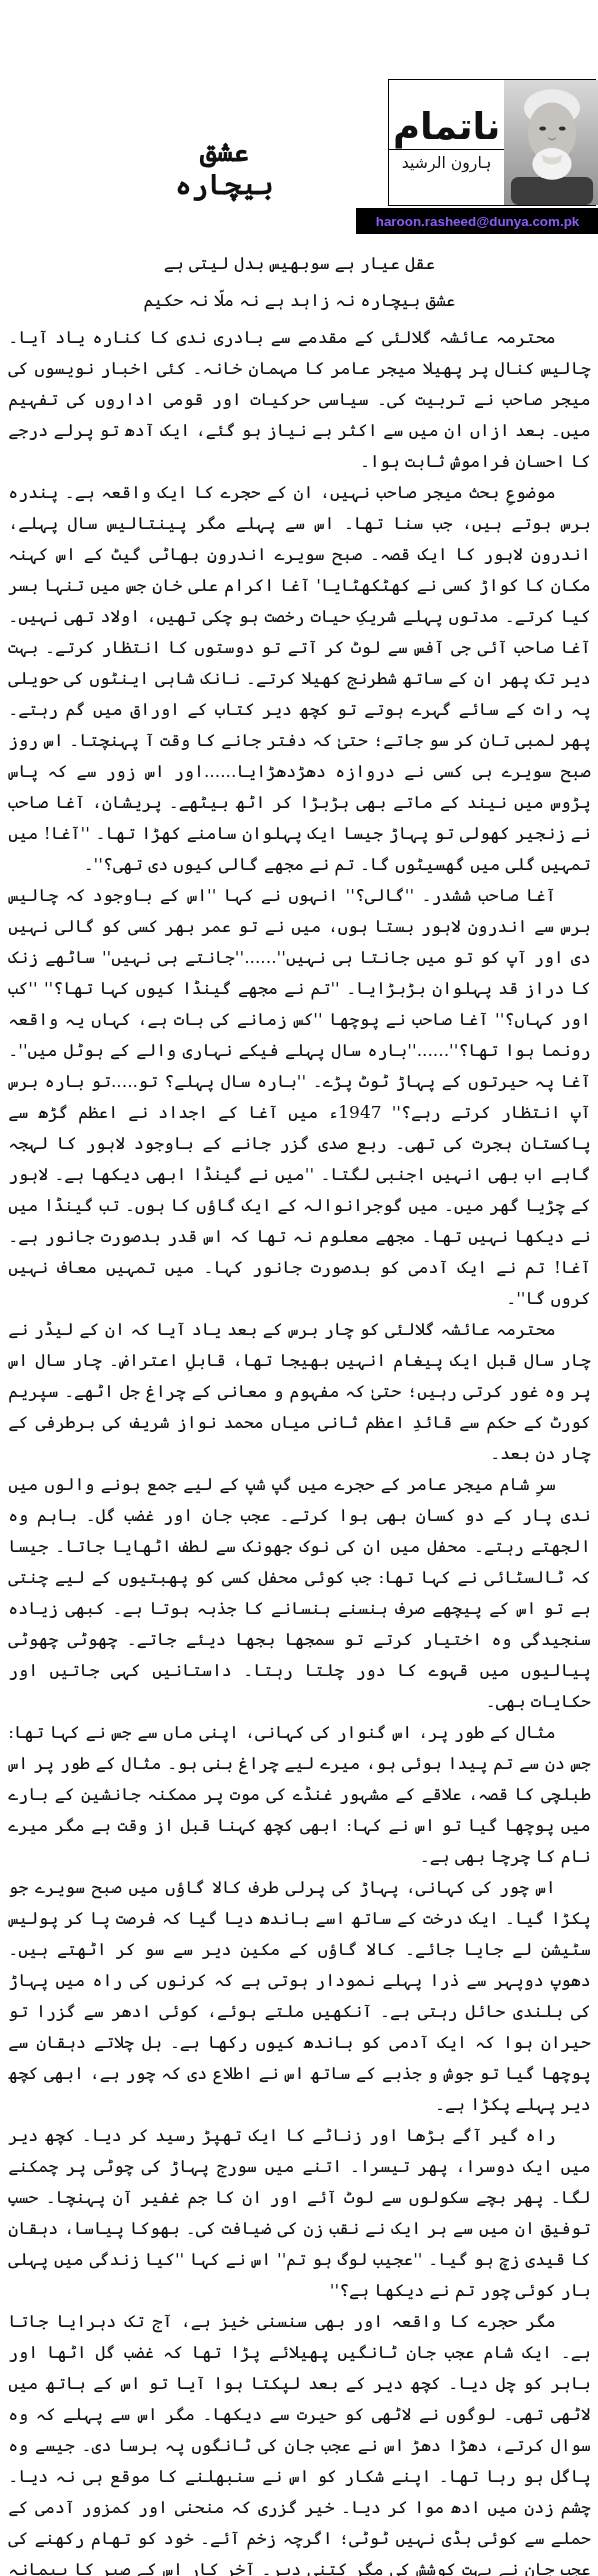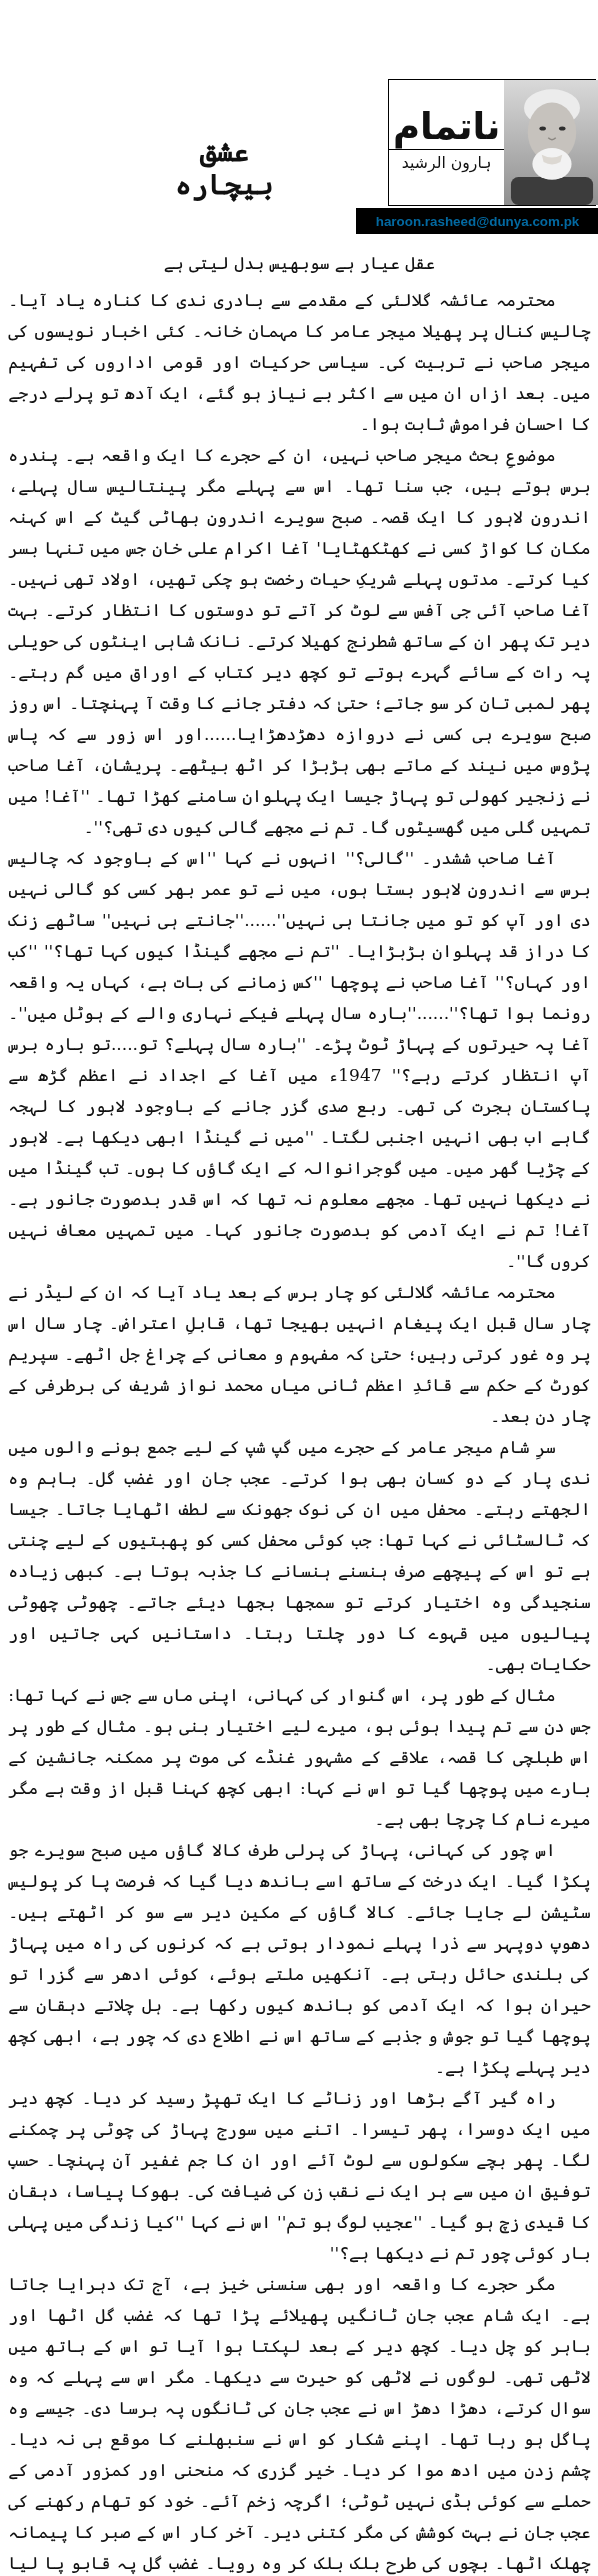--- a/index.html
+++ b/index.html
@@ -34,21 +34,21 @@
   }
   .sig-divider { border-top:1.4px solid #000; }
   .author-sig {
     font-size:15.7px; text-align:center; padding:3.7px 1.8px 4.6px 1.8px;
   }
   .photo-wrap { width:96px; height:100%; flex:0 0 auto; overflow:hidden; }
   .photo-wrap svg { display:block; width:100%; height:100%; }
   .email-bar {
     position:absolute; top:208px; right:0;
     width:243px; height:26px;
-    background:#000; color:#0369a1;
+    background:#000; color:#8b5cf6;
     display:flex; align-items:center; justify-content:center;
     font-weight:bold; font-size:13.4px;
     font-family:"Liberation Sans", sans-serif;
   }
   .article-title {
     position:absolute; top:135px; left:169px;
     width:111px;
     direction:rtl; text-align:center;
     font-size:28px; font-weight:bold;
     font-family:"DejaVu Serif", serif;
@@ -99,25 +99,26 @@
           <path d="M41 80 q11 6 22 0 l-2 8 q-9 5 -18 0 z" fill="#dcd8d2"></path>
         </svg>
       </div>
     </div>
 
     <div class="email-bar">haroon.rasheed@dunya.com.pk</div>
   </div>
 
   <div class="article-body">
       <div class="verse">عقل عیار ہے سوبھیس بدل لیتی ہے</div>
+      <div class="verse">عشق بیچارہ نہ زاہد ہے نہ ملّا نہ حکیم</div>
       <div class="para">محترمہ عائشہ گلالئی کے مقدمے سے بادری ندی کا کنارہ یاد آیا۔ چالیس کنال پر پھیلا میجر عامر کا مہمان خانہ۔ کئی اخبار نویسوں کی میجر صاحب نے تربیت کی۔ سیاسی حرکیات اور قومی اداروں کی تفہیم میں۔ بعد ازاں ان میں سے اکثر بے نیاز ہو گئے، ایک آدھ تو پرلے درجے کا احسان فراموش ثابت ہوا۔</div>
       <div class="para">موضوعِ بحث میجر صاحب نہیں، ان کے حجرے کا ایک واقعہ ہے۔ پندرہ برس ہوتے ہیں، جب سنا تھا۔ اس سے پہلے مگر پینتالیس سال پہلے، اندرونِ لاہور کا ایک قصہ۔ صبح سویرے اندرونِ بھاٹی گیٹ کے اس کہنہ مکان کا کواڑ کسی نے کھٹکھٹایا' آغا اکرام علی خان جس میں تنہا بسر کیا کرتے۔ مدتوں پہلے شریکِ حیات رخصت ہو چکی تھیں، اولاد تھی نہیں۔ آغا صاحب آئی جی آفس سے لوٹ کر آتے تو دوستوں کا انتظار کرتے۔ بہت دیر تک پھر ان کے ساتھ شطرنج کھیلا کرتے۔ نانک شاہی اینٹوں کی حویلی پہ رات کے سائے گہرے ہوتے تو کچھ دیر کتاب کے اوراق میں گم رہتے۔ پھر لمبی تان کر سو جاتے؛ حتیٰ کہ دفتر جانے کا وقت آ پہنچتا۔ اس روز صبح سویرے ہی کسی نے دروازہ دھڑدھڑایا......اور اس زور سے کہ پاس پڑوس میں نیند کے ماتے بھی ہڑبڑا کر اٹھ بیٹھے۔ پریشان، آغا صاحب نے زنجیر کھولی تو پہاڑ جیسا ایک پہلوان سامنے کھڑا تھا۔ ''آغا! میں تمہیں گلی میں گھسیٹوں گا۔ تم نے مجھے گالی کیوں دی تھی؟''۔</div>
       <div class="para">آغا صاحب ششدر۔ ''گالی؟'' انہوں نے کہا ''اس کے باوجود کہ چالیس برس سے اندرونِ لاہور بستا ہوں، میں نے تو عمر بھر کسی کو گالی نہیں دی اور آپ کو تو میں جانتا ہی نہیں''......''جانتے ہی نہیں'' ساٹھے زنک کا دراز قد پہلوان بڑبڑایا۔ ''تم نے مجھے گینڈا کیوں کہا تھا؟'' ''کب اور کہاں؟'' آغا صاحب نے پوچھا ''کس زمانے کی بات ہے، کہاں یہ واقعہ رونما ہوا تھا؟''......''بارہ سال پہلے فیکے نہاری والے کے ہوٹل میں''۔ آغا پہ حیرتوں کے پہاڑ ٹوٹ پڑے۔ ''بارہ سال پہلے؟ تو.....تو بارہ برس آپ انتظار کرتے رہے؟'' 1947ء میں آغا کے اجداد نے اعظم گڑھ سے پاکستان ہجرت کی تھی۔ ربع صدی گزر جانے کے باوجود لاہور کا لہجہ گاہے اب بھی انہیں اجنبی لگتا۔ ''میں نے گینڈا ابھی دیکھا ہے۔ لاہور کے چڑیا گھر میں۔ میں گوجرانوالہ کے ایک گاؤں کا ہوں۔ تب گینڈا میں نے دیکھا نہیں تھا۔ مجھے معلوم نہ تھا کہ اس قدر بدصورت جانور ہے۔ آغا! تم نے ایک آدمی کو بدصورت جانور کہا۔ میں تمہیں معاف نہیں کروں گا''۔</div>
       <div class="para">محترمہ عائشہ گلالئی کو چار برس کے بعد یاد آیا کہ ان کے لیڈر نے چار سال قبل ایک پیغام انہیں بھیجا تھا، قابلِ اعتراض۔ چار سال اس پر وہ غور کرتی رہیں؛ حتیٰ کہ مفہوم و معانی کے چراغ جل اٹھے۔ سپریم کورٹ کے حکم سے قائدِ اعظم ثانی میاں محمد نواز شریف کی برطرفی کے چار دن بعد۔</div>
       <div class="para">سرِ شام میجر عامر کے حجرے میں گپ شپ کے لیے جمع ہونے والوں میں ندی پار کے دو کسان بھی ہوا کرتے۔ عجب جان اور غضب گل۔ باہم وہ الجھتے رہتے۔ محفل میں ان کی نوک جھونک سے لطف اٹھایا جاتا۔ جیسا کہ ٹالسٹائی نے کہا تھا: جب کوئی محفل کسی کو پھبتیوں کے لیے چنتی ہے تو اس کے پیچھے صرف ہنسنے ہنسانے کا جذبہ ہوتا ہے۔ کبھی زیادہ سنجیدگی وہ اختیار کرتے تو سمجھا بجھا دیئے جاتے۔ چھوٹی چھوٹی پیالیوں میں قہوے کا دور چلتا رہتا۔ داستانیں کہی جاتیں اور حکایات بھی۔</div>
-      <div class="para">مثال کے طور پر، اس گنوار کی کہانی، اپنی ماں سے جس نے کہا تھا: جس دن سے تم پیدا ہوئی ہو، میرے لیے اختیار بنی ہو۔ مثال کے طور پر اس طبلچی کا قصہ، علاقے کے مشہور غنڈے کی موت پر ممکنہ جانشین کے بارے میں پوچھا گیا تو اس نے کہا: ابھی کچھ کہنا قبل از وقت ہے مگر میرے نام کا چرچا بھی ہے۔</div>
+      <div class="para">مثال کے طور پر، اس گنوار کی کہانی، اپنی ماں سے جس نے کہا تھا: جس دن سے تم پیدا ہوئی ہو، میرے لیے چراغ بنی ہو۔ مثال کے طور پر اس طبلچی کا قصہ، علاقے کے مشہور غنڈے کی موت پر ممکنہ جانشین کے بارے میں پوچھا گیا تو اس نے کہا: ابھی کچھ کہنا قبل از وقت ہے مگر میرے نام کا چرچا بھی ہے۔</div>
       <div class="para">اس چور کی کہانی، پہاڑ کی پرلی طرف کالا گاؤں میں صبح سویرے جو پکڑا گیا۔ ایک درخت کے ساتھ اسے باندھ دیا گیا کہ فرصت پا کر پولیس سٹیشن لے جایا جائے۔ کالا گاؤں کے مکین دیر سے سو کر اٹھتے ہیں۔ دھوپ دوپہر سے ذرا پہلے نمودار ہوتی ہے کہ کرنوں کی راہ میں پہاڑ کی بلندی حائل رہتی ہے۔ آنکھیں ملتے ہوئے، کوئی ادھر سے گزرا تو حیران ہوا کہ ایک آدمی کو باندھ کیوں رکھا ہے۔ ہل چلاتے دہقان سے پوچھا گیا تو جوش و جذبے کے ساتھ اس نے اطلاع دی کہ چور ہے، ابھی کچھ دیر پہلے پکڑا ہے۔</div>
       <div class="para">راہ گیر آگے بڑھا اور زناٹے کا ایک تھپڑ رسید کر دیا۔ کچھ دیر میں ایک دوسرا، پھر تیسرا۔ اتنے میں سورج پہاڑ کی چوٹی پر چمکنے لگا۔ پھر بچے سکولوں سے لوٹ آئے اور ان کا جم غفیر آن پہنچا۔ حسبِ توفیق ان میں سے ہر ایک نے نقب زن کی ضیافت کی۔ بھوکا پیاسا، دہقان کا قیدی زچ ہو گیا۔ ''عجیب لوگ ہو تم'' اس نے کہا ''کیا زندگی میں پہلی بار کوئی چور تم نے دیکھا ہے؟''</div>
       <div class="para">مگر حجرے کا واقعہ اور بھی سنسنی خیز ہے، آج تک دہرایا جاتا ہے۔ ایک شام عجب جان ٹانگیں پھیلائے پڑا تھا کہ غضب گل اٹھا اور باہر کو چل دیا۔ کچھ دیر کے بعد لپکتا ہوا آیا تو اس کے ہاتھ میں لاٹھی تھی۔ لوگوں نے لاٹھی کو حیرت سے دیکھا۔ مگر اس سے پہلے کہ وہ سوال کرتے، دھڑا دھڑ اس نے عجب جان کی ٹانگوں پہ برسا دی۔ جیسے وہ پاگل ہو رہا تھا۔ اپنے شکار کو اس نے سنبھلنے کا موقع ہی نہ دیا۔ چشم زدن میں ادھ موا کر دیا۔ خیر گزری کہ منحنی اور کمزور آدمی کے حملے سے کوئی ہڈی نہیں ٹوٹی؛ اگرچہ زخم آئے۔ خود کو تھام رکھنے کی عجب جان نے بہت کوشش کی مگر کتنی دیر۔ آخر کار اس کے صبر کا پیمانہ چھلک اٹھا۔ بچوں کی طرح بلک بلک کر وہ رویا۔ غضب گل پہ قابو پا لیا گیا۔ ممکنہ نتائج سے خوفزدہ، حجرے کے ایک کونے میں کھڑا وہ ہانپ رہا تھا۔ عجب جان کو دلاسا دیا گیا۔ دودھ میں دیسی گھی اور ہلدی ڈال کر پلائی گئی۔ اسے بتایا گیا کہ حملہ آور کو قرار واقعی سزا دی جائے گی۔ ڈاکٹر بلایا گیا۔ مجروح کا معائنہ ہوا۔ زخموں پر دوا لگائی گئی۔ ڈاکٹر نے احتیاطاً ایک آدھ ٹیکا بھی ٹھونک دیا۔ پٹیاں باندھی گئیں، درد کش گولیاں دی گئیں......اور پھر پنچایت منعقد ہوئی۔</div>
     </div>
 
 </div>
 
 
 </body></html>

